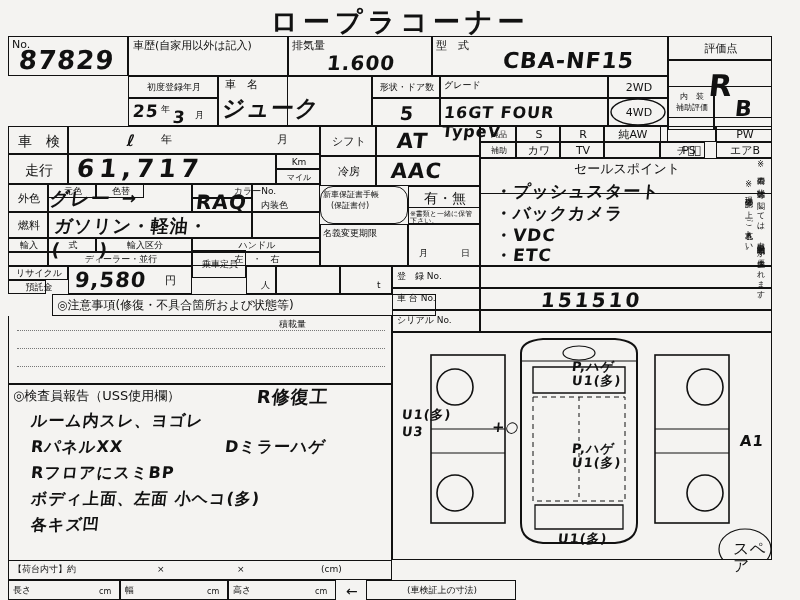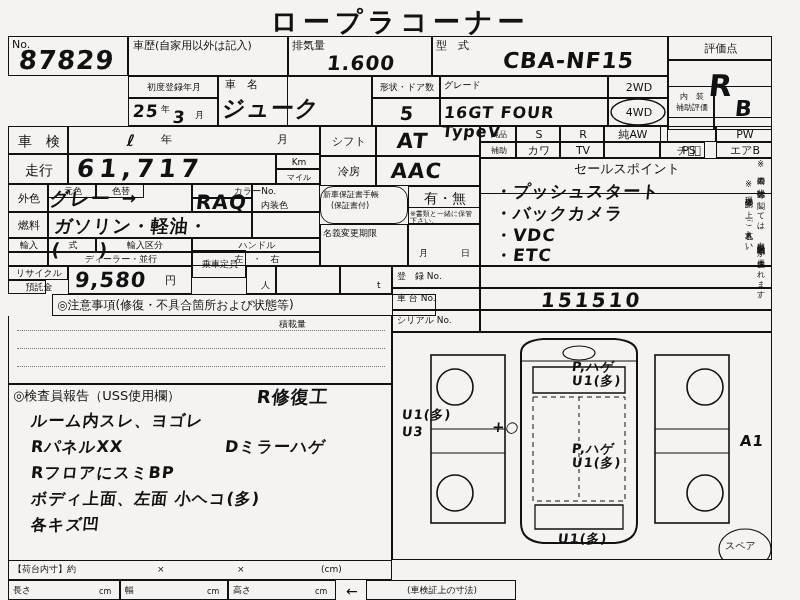--- a/index.html
+++ b/index.html
@@ -375,21 +375,21 @@
       <line x1="38" y1="120" x2="112" y2="120" stroke="#111" stroke-width="1"></line>
 
       <rect x="262" y="22" width="74" height="168" fill="none" stroke="#111" stroke-width="1.6"></rect>
       <ellipse cx="312" cy="54" rx="18" ry="18" fill="none" stroke="#111" stroke-width="1.6"></ellipse>
       <ellipse cx="312" cy="160" rx="18" ry="18" fill="none" stroke="#111" stroke-width="1.6"></ellipse>
       <line x1="262" y1="96" x2="336" y2="96" stroke="#111" stroke-width="1"></line>
       <line x1="262" y1="120" x2="336" y2="120" stroke="#111" stroke-width="1"></line>
 
       <ellipse cx="352" cy="216" rx="26" ry="20" fill="none" stroke="#111" stroke-width="1.2"></ellipse>
     </svg>
-    <div class="cellt lbl-s" style="left:332px;top:208px;font-size:10px;">スペア</div>
+    <div class="cellt lbl-s" style="left:340px;top:208px;font-size:16px;">スペア</div>
   </div>
 
   <div class="cellt hand" style="left:572px;top:358px;font-size:13px;">P,ハゲ</div>
   <div class="cellt hand" style="left:572px;top:372px;font-size:13px;">U1(多)</div>
   <div class="cellt hand" style="left:402px;top:406px;font-size:13px;">U1(多)</div>
   <div class="cellt hand" style="left:402px;top:424px;font-size:13px;">U3</div>
   <div class="cellt hand" style="left:492px;top:418px;font-size:15px;">+○</div>
   <div class="cellt hand" style="left:572px;top:440px;font-size:13px;">P,ハゲ</div>
   <div class="cellt hand" style="left:572px;top:454px;font-size:13px;">U1(多)</div>
   <div class="cellt hand" style="left:740px;top:432px;font-size:15px;">A1</div>

